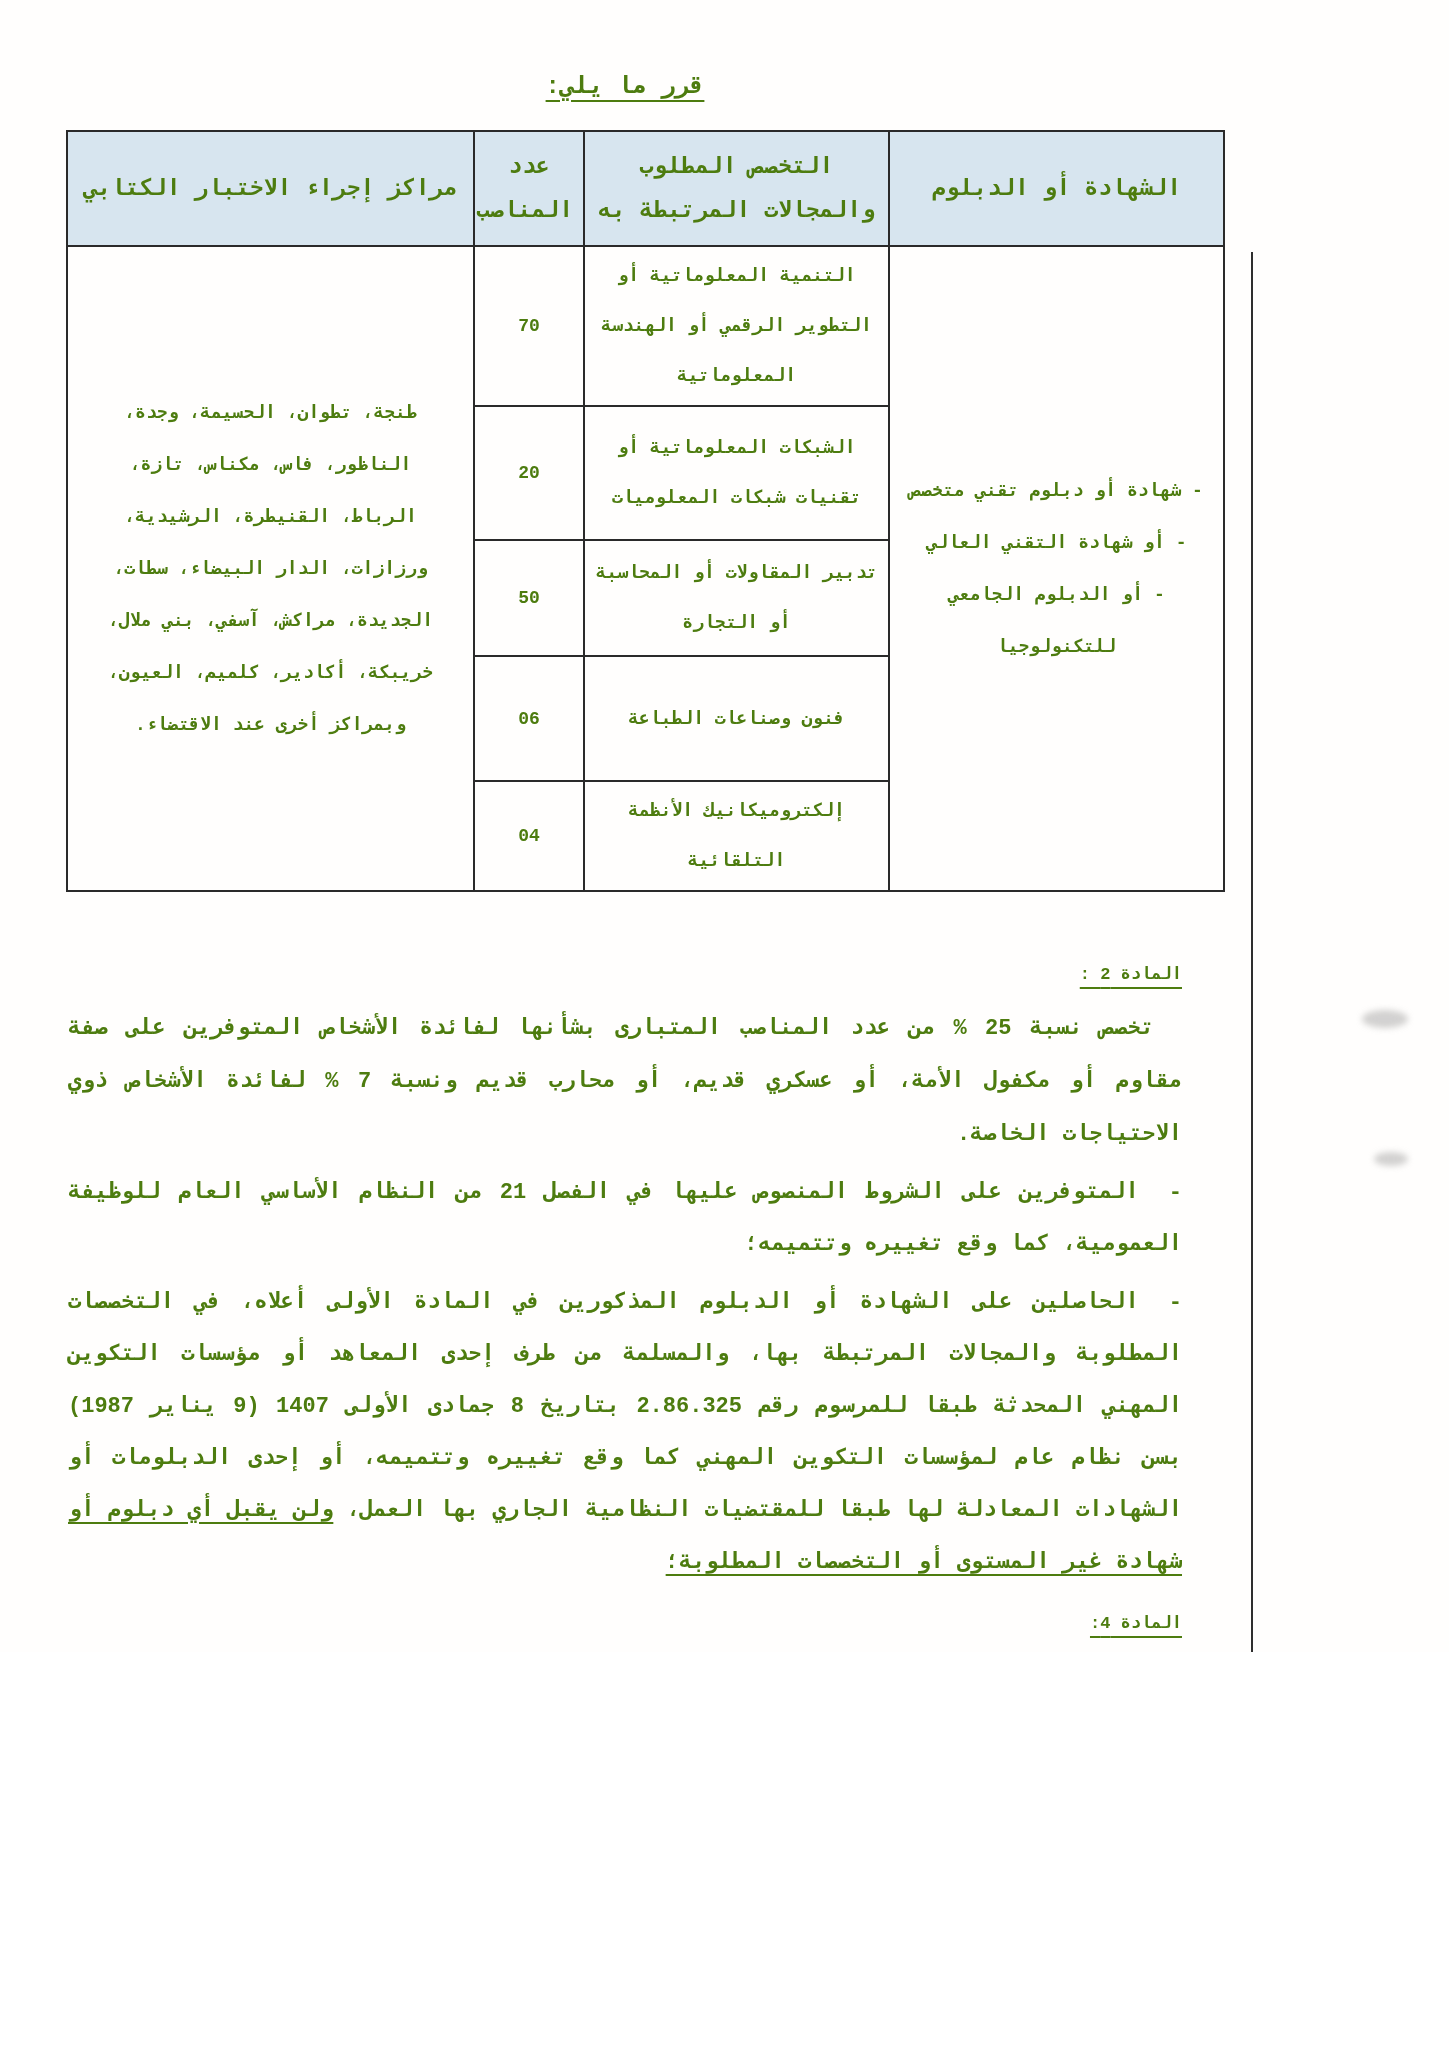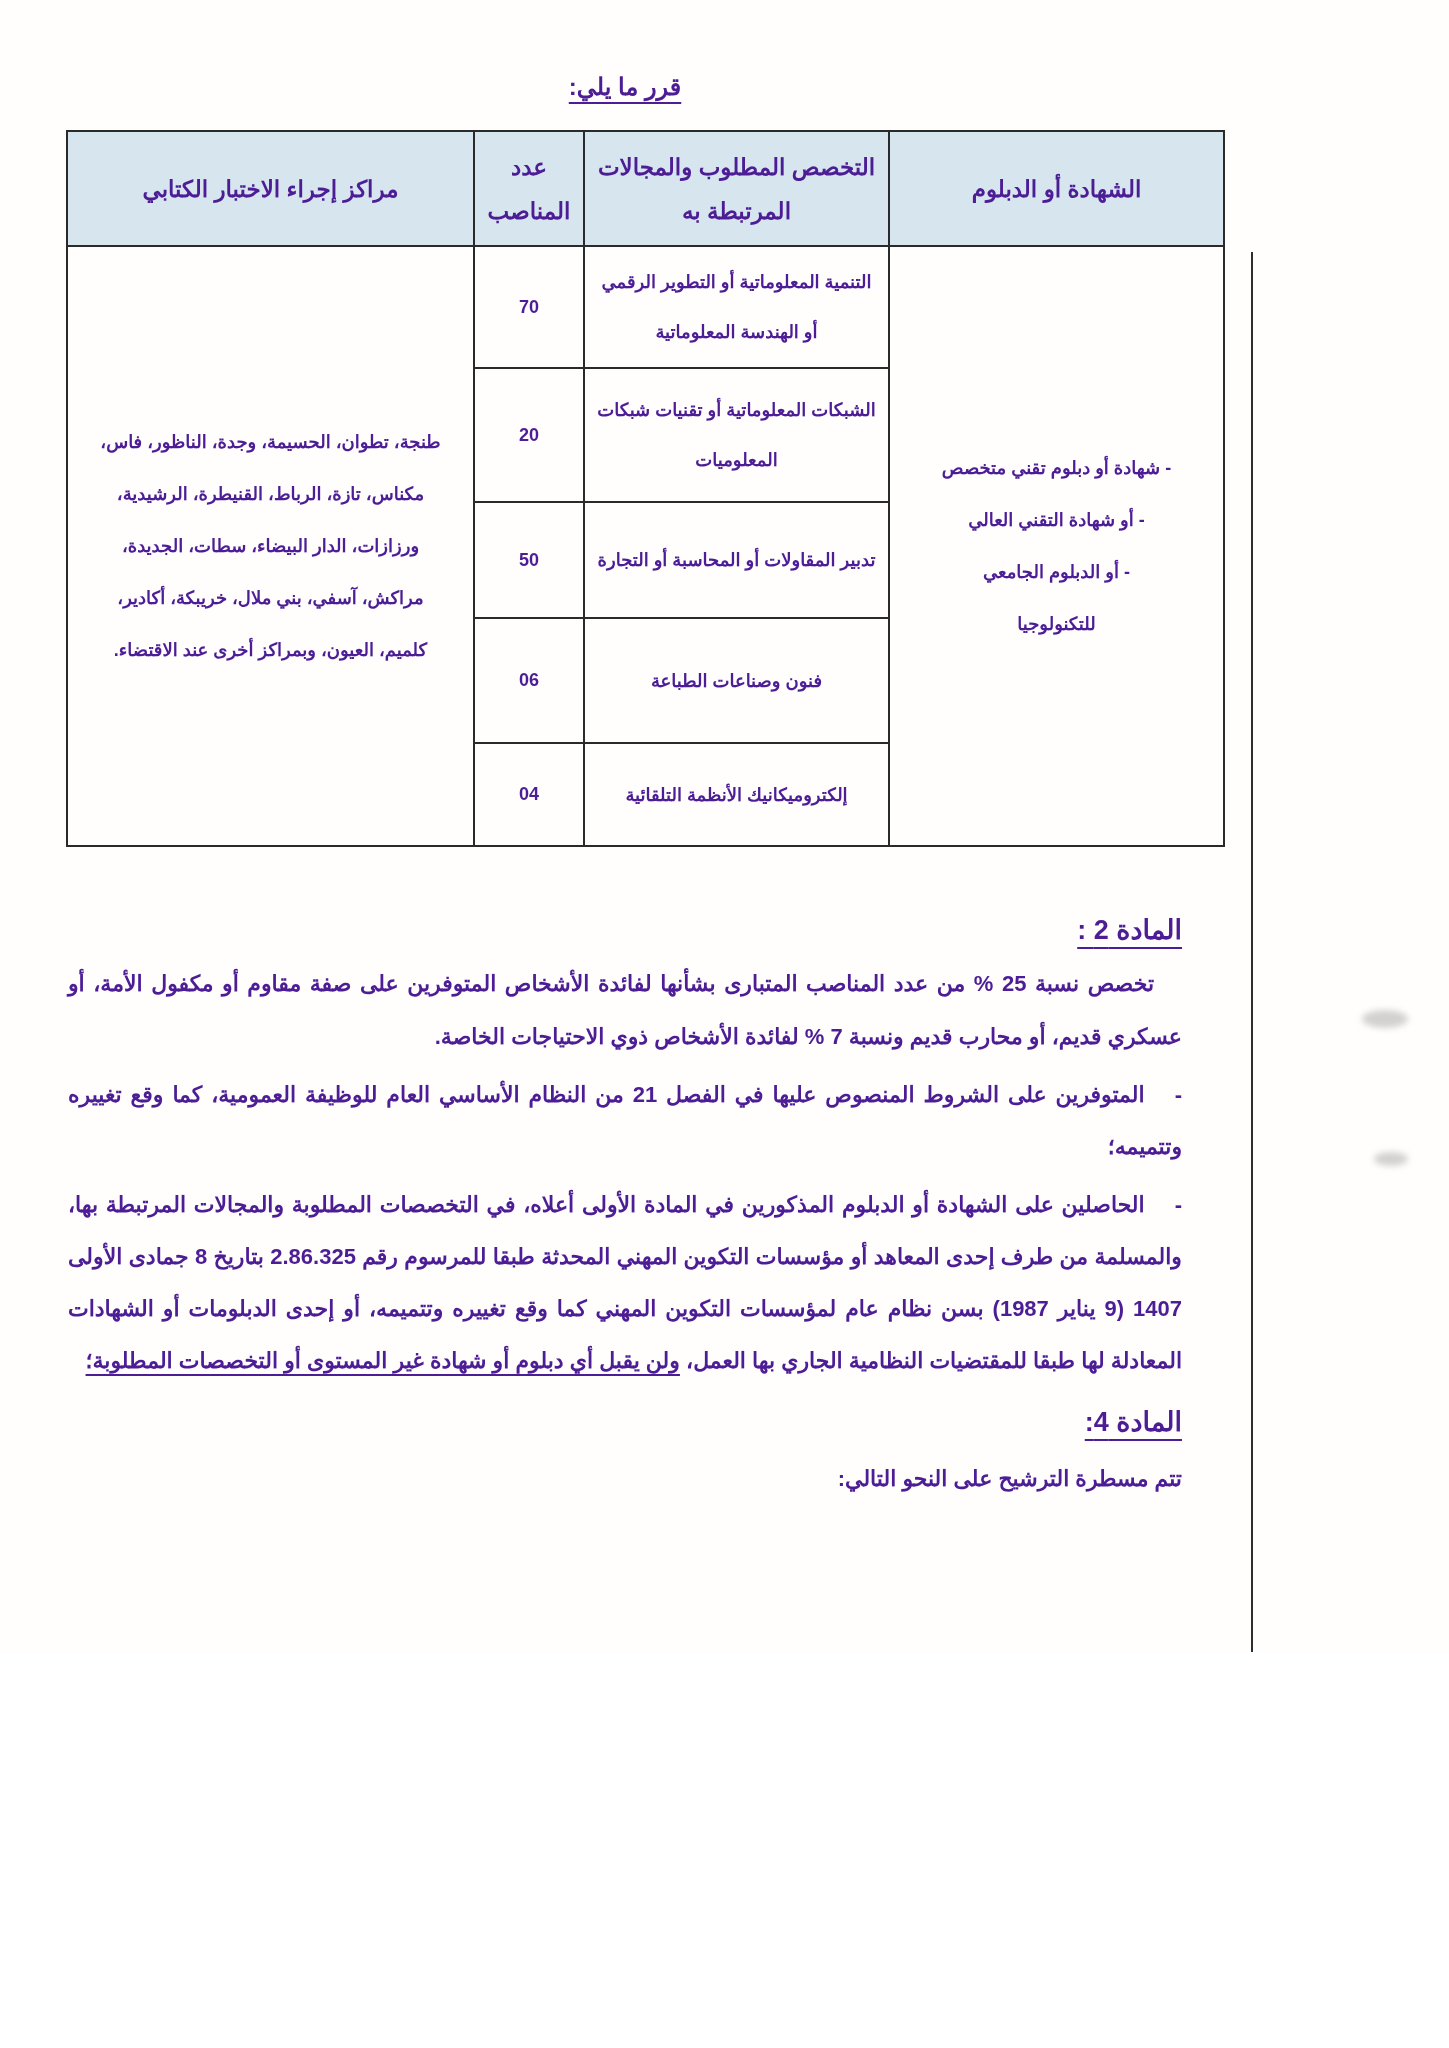--- a/index.html
+++ b/index.html
@@ -1,22 +1,22 @@
 <!DOCTYPE html>
 <html dir="rtl" lang="ar"><head>
 <meta charset="utf-8">
 <style>
   html,body{margin:0;padding:0;background:#ffffff;}
   .page{
     position:relative;
     width:1449px;height:1652px;
     background:#fffefd;
     overflow:hidden;
-    font-family:Liberation Sans, sans-serif;
-    color:#4c1d95;
+    font-family:Liberation Mono, monospace;
+    color:#4d7c0f;
     font-weight:bold;
     direction:rtl;
   }
   .content{
     padding:70px 224px 0 68px; 
     width:1157px;
   }
   .doc-title{
     text-align:center;
     font-size:24px;
@@ -26,21 +26,21 @@
     text-decoration-thickness:2px;
     text-underline-offset:7px;
   }
   .para{
     font-size:22px;
     line-height:53px;
     text-align:justify;
     margin:0 43px 0 0;
   }
   .article-heading{
-    font-size:27px;
+    font-size:17px;
     line-height:34px;
     margin:0 43px 0 0;
     text-align:right;
     text-decoration:underline;
     text-decoration-thickness:2px;
     text-underline-offset:8px;
   }
   .intro-line{
     font-size:22px;
     line-height:52px;

